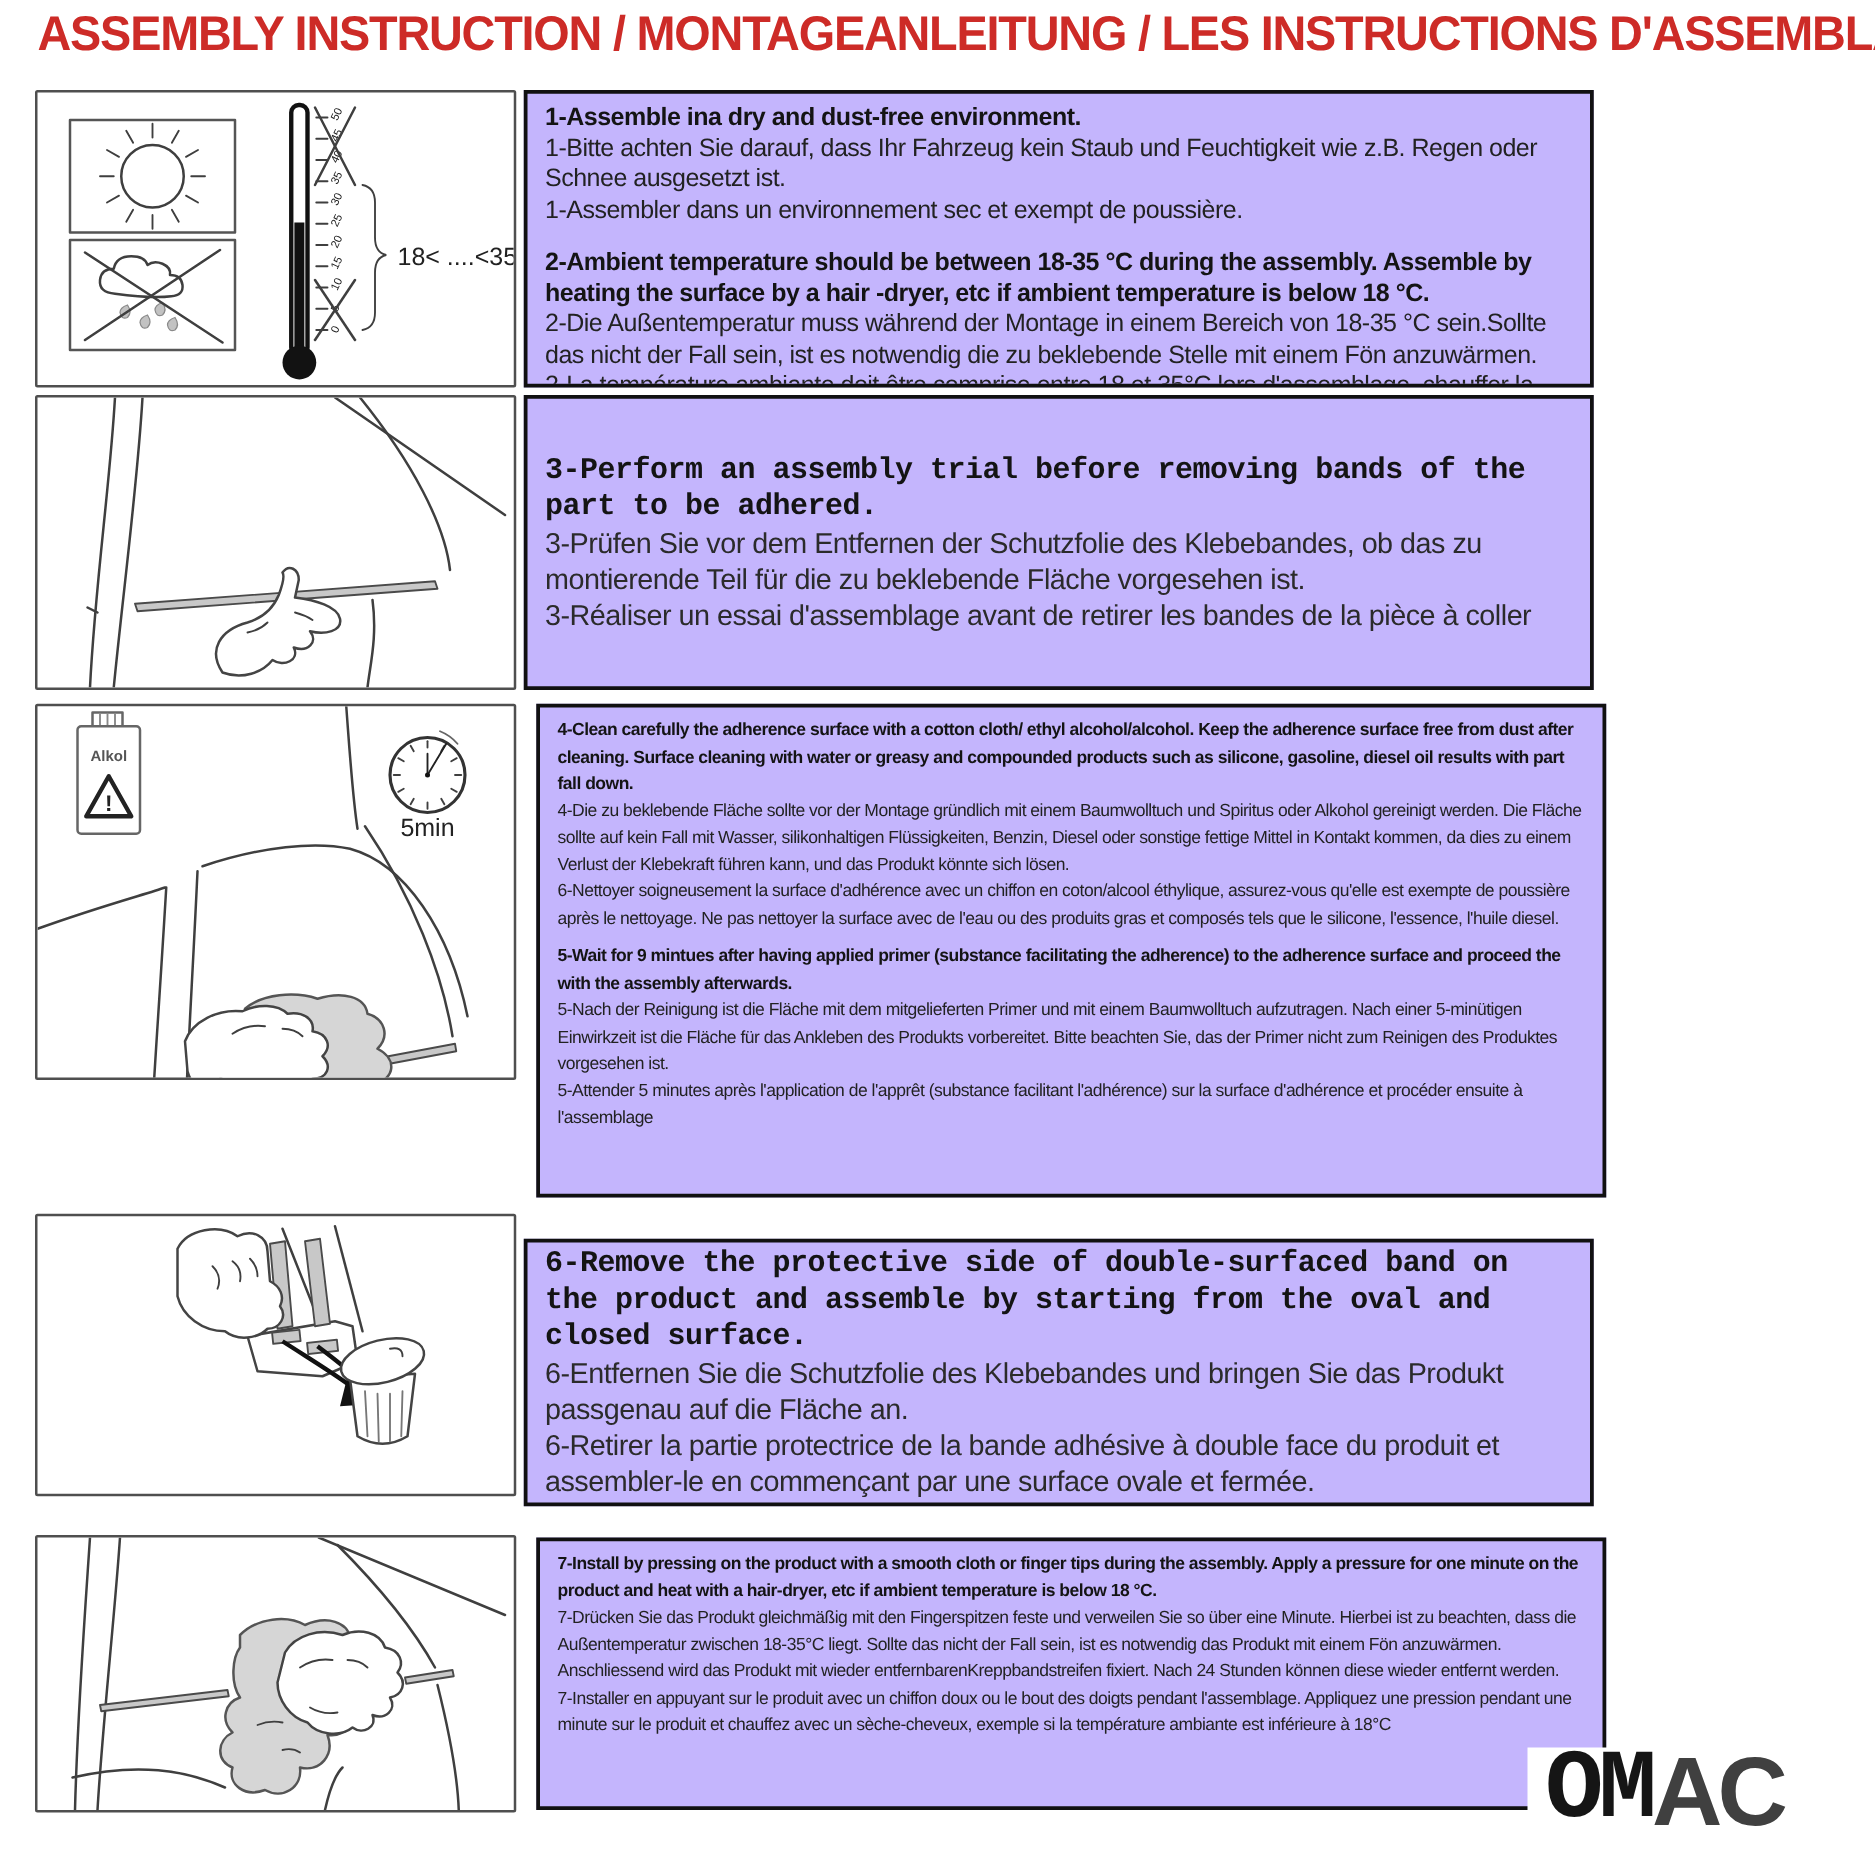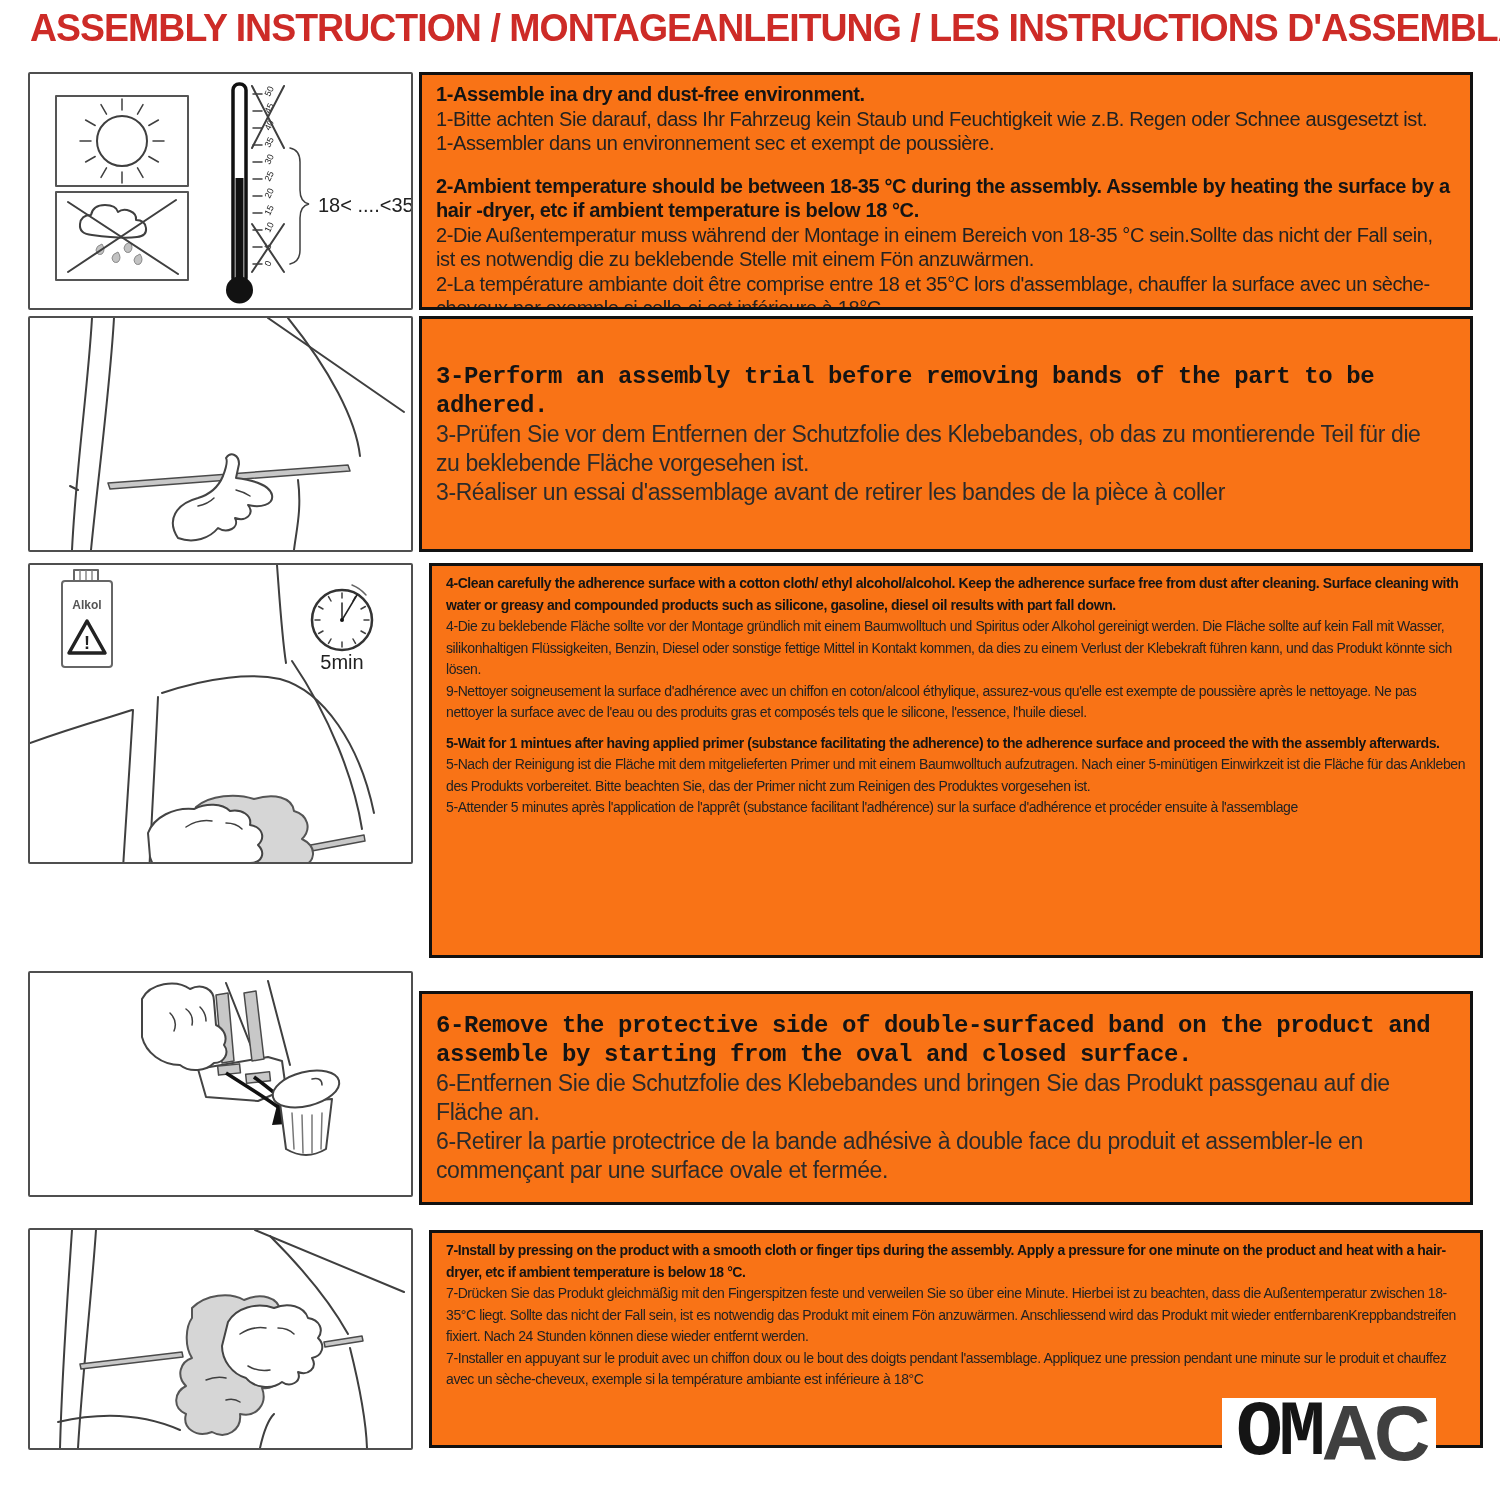--- a/index.html
+++ b/index.html
@@ -3,21 +3,21 @@
 <meta charset="utf-8">
 <style>
   html,body{margin:0;padding:0;background:#fff;}
   .page{position:relative;width:1500px;height:1500px;background:#fff;overflow:hidden;
         font-family:"Liberation Sans",sans-serif;color:#1a1a1a;}
   .title{position:absolute;top:6px;left:0;width:100%;text-align:center;
          font-size:39px;font-weight:700;letter-spacing:-1px;color:#CD2B27;
          transform:scaleX(.96);white-space:nowrap;}
   .illus{position:absolute;left:28px;width:385px;background:#fff;
          border:2px solid #4f4f4f;border-radius:2px;box-sizing:border-box;overflow:hidden;}
-  .txt{position:absolute;left:419px;width:1054px;background:#f97316;
+  .txt{position:absolute;left:419px;width:856px;background:#c4b5fd;
        border:3px solid #111;box-sizing:border-box;overflow:hidden;
        padding:7px 14px;letter-spacing:-0.4px;}
   .txt p{margin:0;}
   .b{font-weight:700;color:#141414;}
   .gap{height:18px;}
   .gap-s{height:9px;}
   .fs20{font-size:20px;line-height:24.5px;color:#222;}
   .fs18{font-size:14px;line-height:21.5px;color:#222;margin-left:10px;}
   .big{display:flex;flex-direction:column;justify-content:center;}
   .big .inner{max-width:1000px;}
@@ -202,23 +202,23 @@
       <polygon points="270,282 334,270 335,276 271,288" class="stripfill"></polygon>
       <path class="grayfill" d="M166,242 C180,230 206,228 224,234 C244,228 262,232 264,246 C278,250 282,264 272,274 C288,282 286,298 270,302 C276,318 262,330 246,324 C250,342 236,356 218,350 C214,366 196,374 182,364 C164,372 148,362 152,346 C138,340 138,324 150,318 C140,308 144,294 156,290 C148,278 154,266 166,262 Z"></path>
       <path class="whitefill" d="M118,268 C124,252 144,242 164,244 C176,238 192,238 200,246 C212,244 222,250 220,260 C232,262 236,272 228,280 C236,288 232,298 220,298 C226,308 216,316 206,312 C210,322 198,328 190,322 C180,330 162,330 154,320 C138,318 124,306 120,292 Z"></path>
       <path class="stk15" d="M156,262 q12,-8 26,-6 M196,258 q10,0 16,6 M176,300 q10,6 22,4"></path>
       <path class="stk15" d="M178,330 q10,-4 20,-2 M206,336 q8,-2 14,2"></path>
     </svg>
   </div>
   <div class="txt fs18" style="top:563px;height:395px;">
     <p class="b">4-Clean carefully the adherence surface with a cotton cloth/ ethyl alcohol/alcohol. Keep the adherence surface free from dust after cleaning. Surface cleaning with water or greasy and compounded products such as silicone, gasoline, diesel oil results with part fall down.</p>
     <p>4-Die zu beklebende Fläche sollte vor der Montage gründlich mit einem Baumwolltuch und Spiritus oder Alkohol gereinigt werden. Die Fläche sollte auf kein Fall mit Wasser, silikonhaltigen Flüssigkeiten, Benzin, Diesel oder sonstige fettige Mittel in Kontakt kommen, da dies zu einem Verlust der Klebekraft führen kann, und das Produkt könnte sich lösen.</p>
-    <p>9-Nettoyer soigneusement la surface d'adhérence avec un chiffon en coton/alcool éthylique, assurez-vous qu'elle est exempte de poussière après le nettoyage. Ne pas nettoyer la surface avec de l'eau ou des produits gras et composés tels que le silicone, l'essence, l'huile diesel.</p>
+    <p>6-Nettoyer soigneusement la surface d'adhérence avec un chiffon en coton/alcool éthylique, assurez-vous qu'elle est exempte de poussière après le nettoyage. Ne pas nettoyer la surface avec de l'eau ou des produits gras et composés tels que le silicone, l'essence, l'huile diesel.</p>
     <div class="gap-s"></div>
-    <p class="b">5-Wait for 1 mintues after having applied primer (substance facilitating the adherence) to the adherence surface and proceed the with the assembly afterwards.</p>
+    <p class="b">5-Wait for 9 mintues after having applied primer (substance facilitating the adherence) to the adherence surface and proceed the with the assembly afterwards.</p>
     <p>5-Nach der Reinigung ist die Fläche mit dem mitgelieferten Primer und mit einem Baumwolltuch aufzutragen. Nach einer 5-minütigen Einwirkzeit ist die Fläche für das Ankleben des Produkts vorbereitet. Bitte beachten Sie, das der Primer nicht zum Reinigen des Produktes vorgesehen ist.</p>
     <p>5-Attender 5 minutes après l'application de l'apprêt (substance facilitant l'adhérence) sur la surface d'adhérence et procéder ensuite à l'assemblage</p>
   </div>
 
   <div class="illus" style="top:971px;height:226px;">
     <svg viewBox="0 0 381 222" width="381" height="222">
       <g class="stk">
         <path d="M196,10 L230,96"></path>
         <path d="M238,8 L260,92"></path>
       </g>

